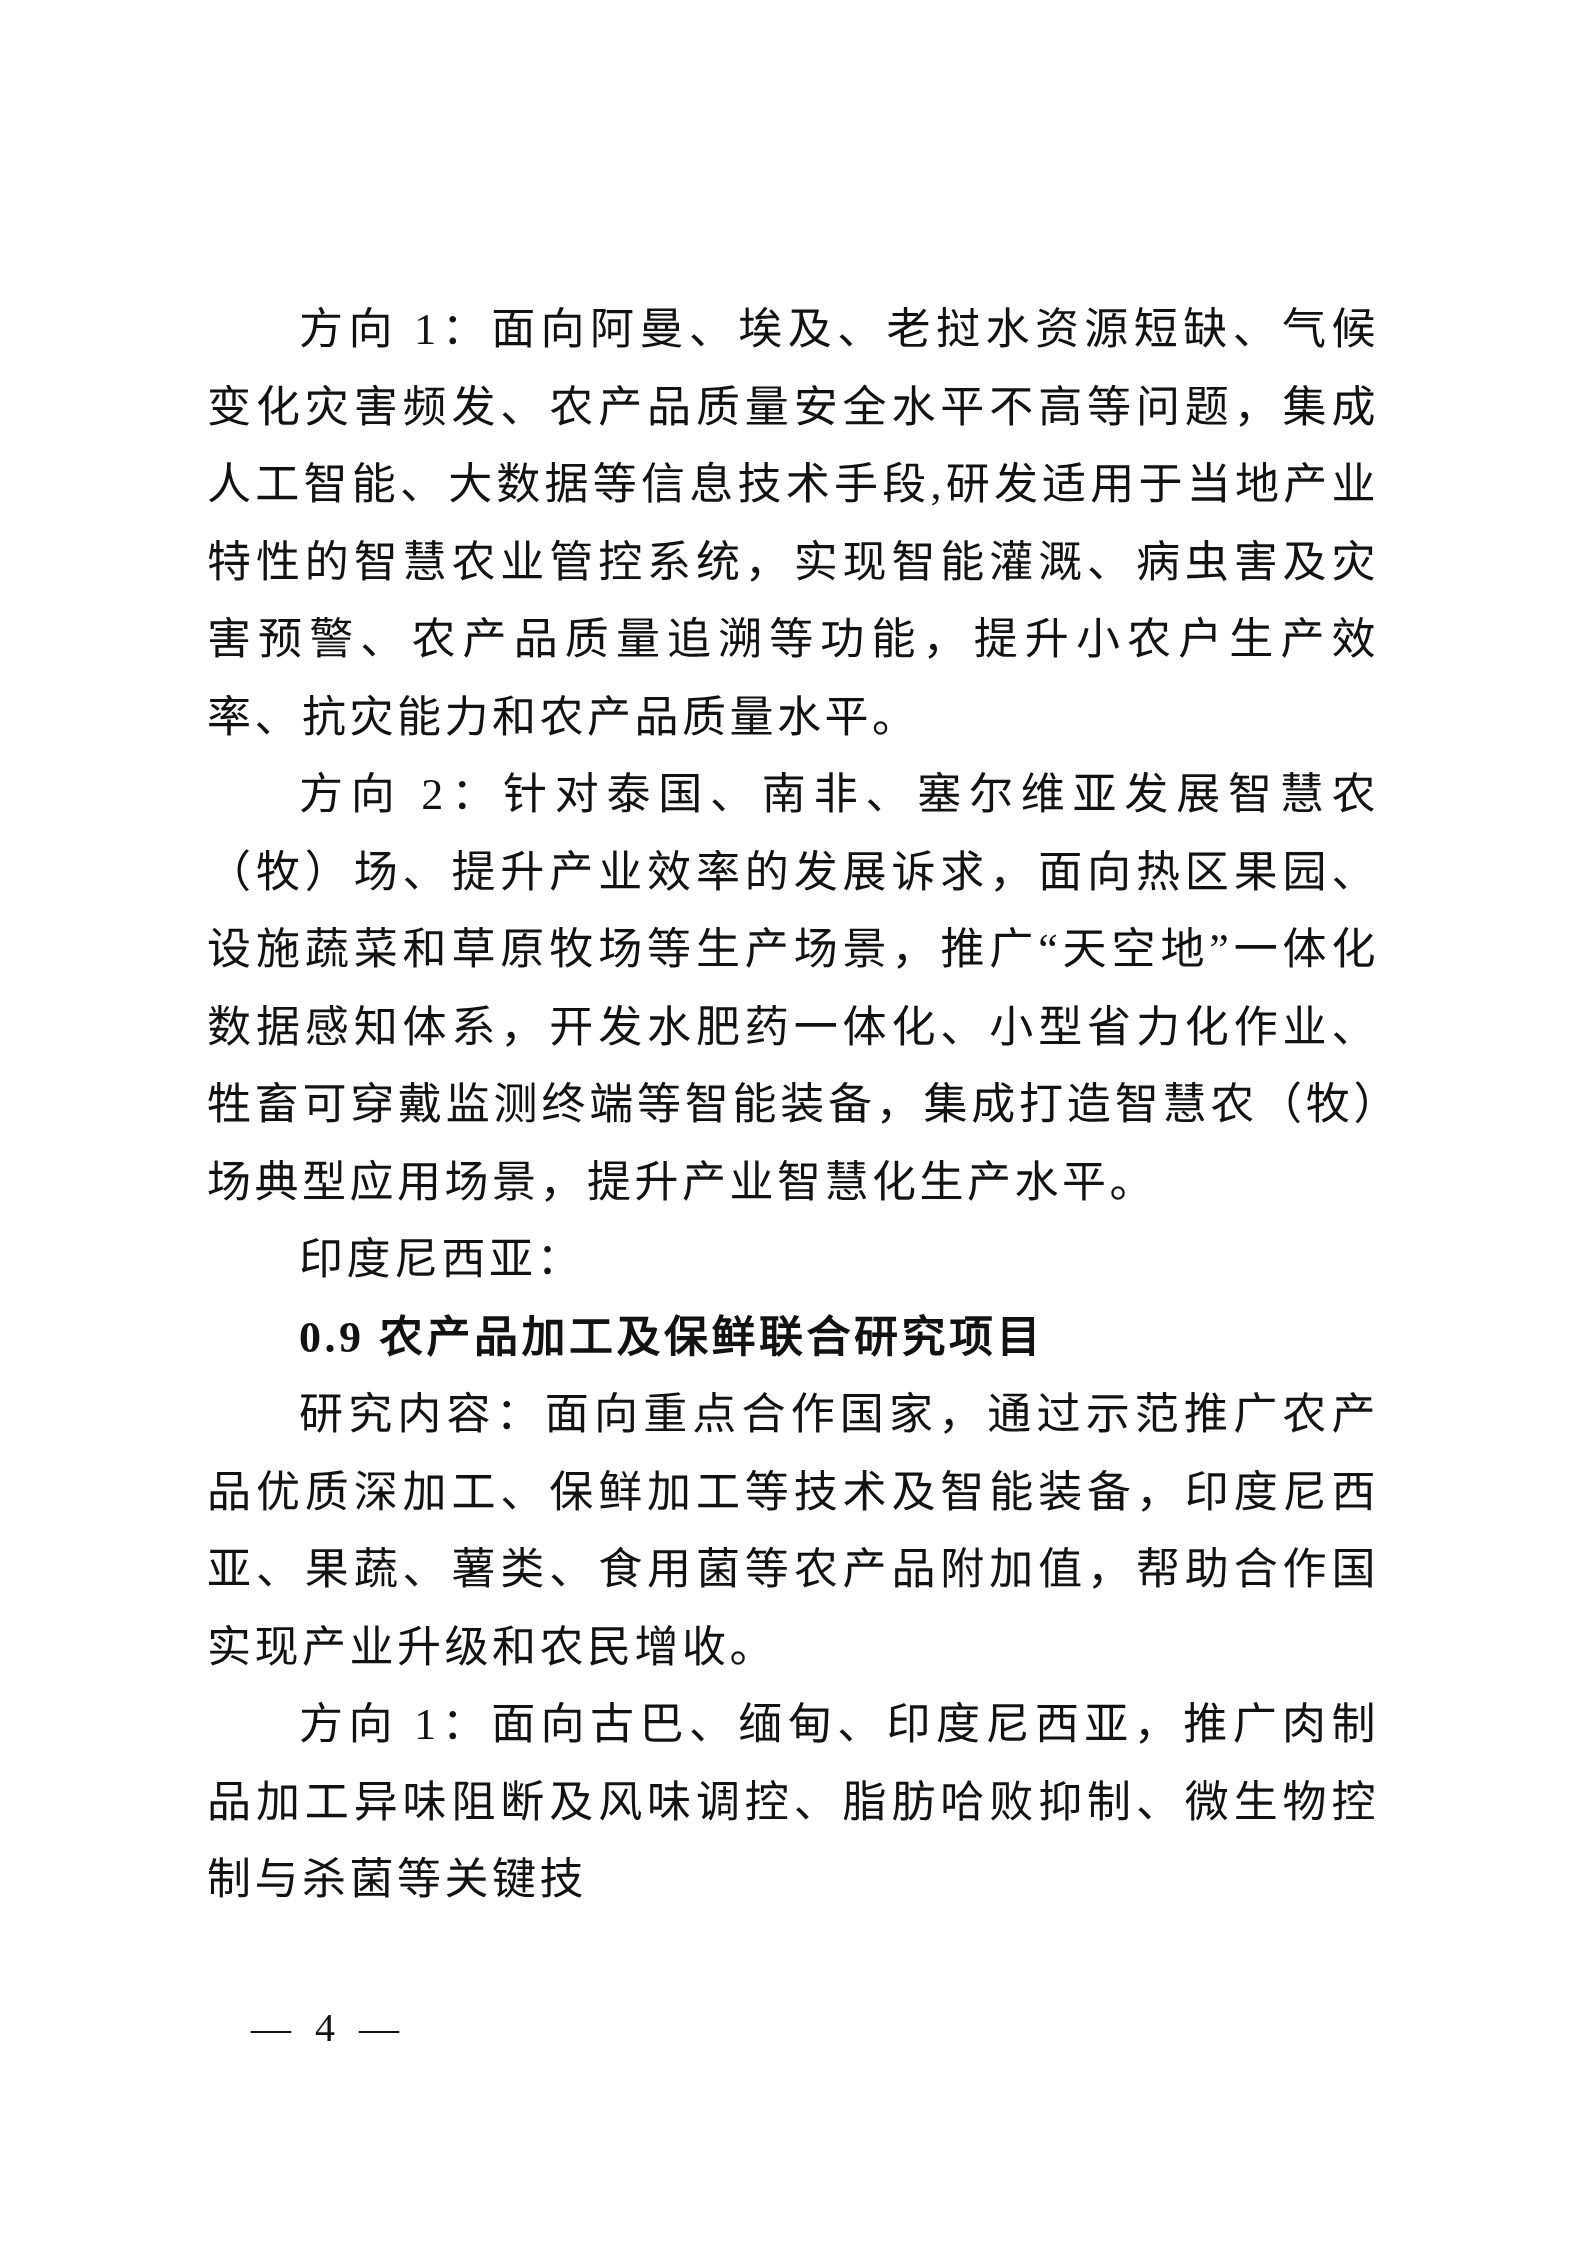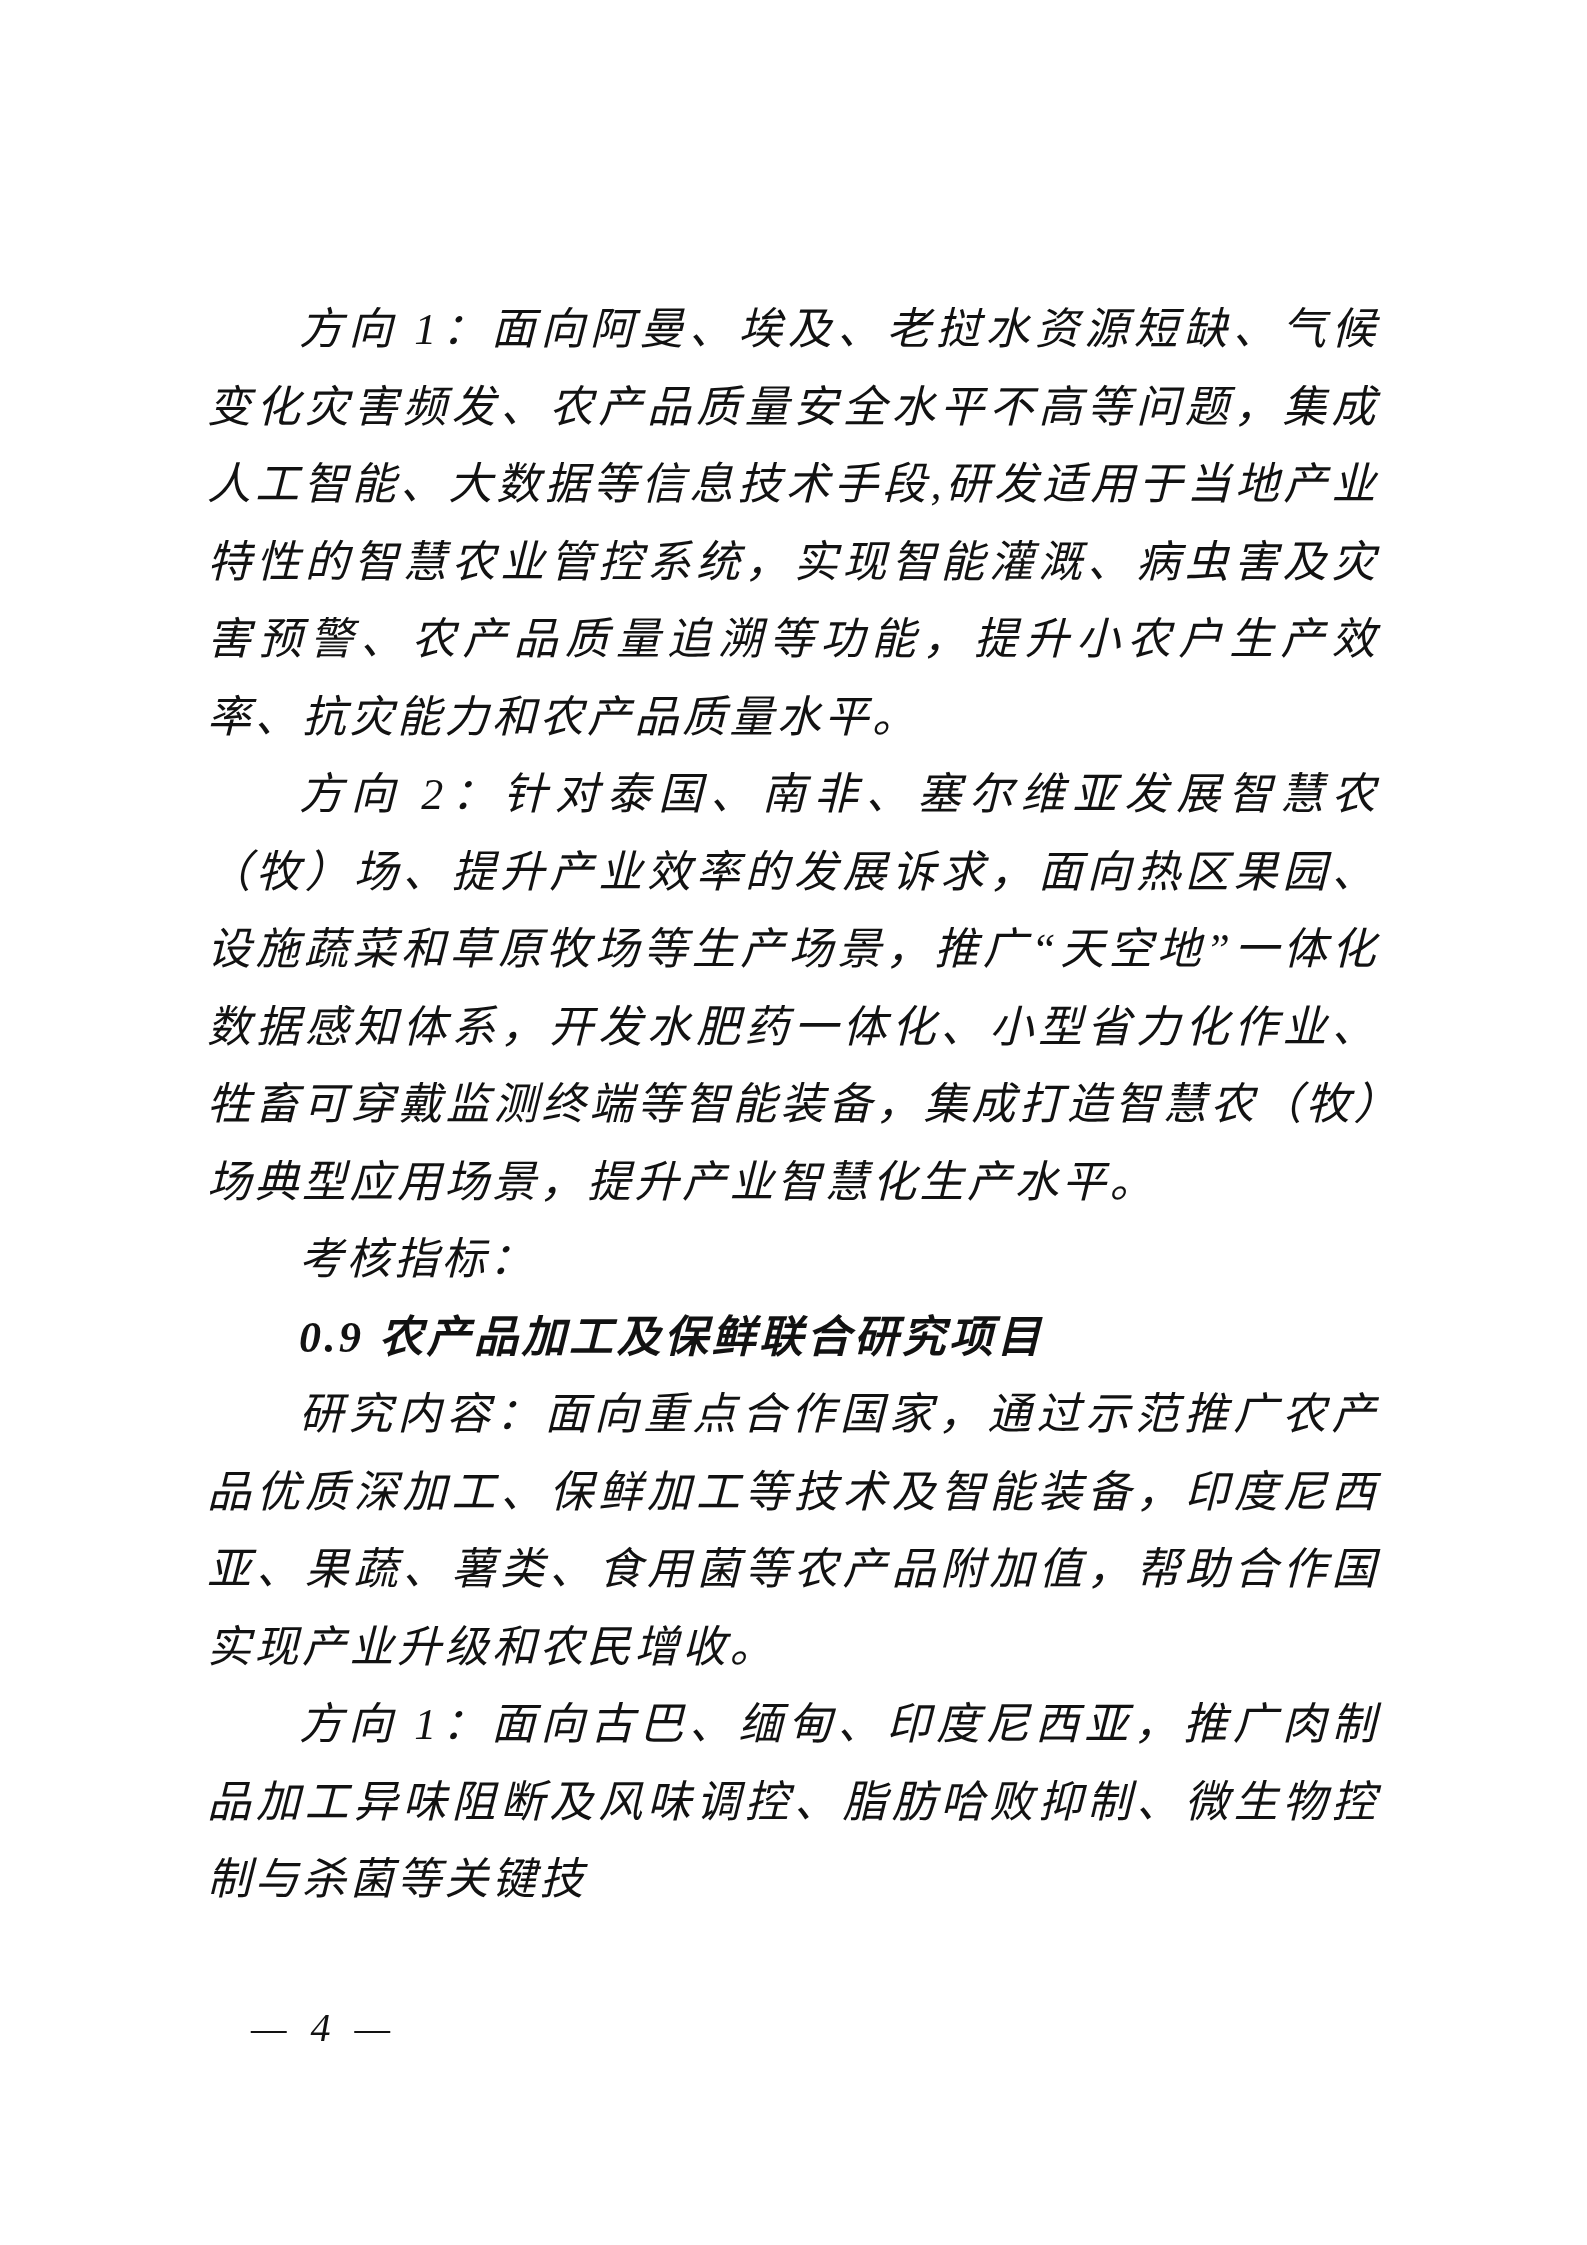--- a/index.html
+++ b/index.html
@@ -5,21 +5,20 @@
   * { margin: 0; padding: 0; box-sizing: border-box; }
   html, body { background: #ffffff; }
   .page {
     position: relative;
     width: 1587px;
     height: 2245px;
     background: #ffffff;
     overflow: hidden;
     font-family: "Liberation Serif", "DejaVu Serif", serif;
     color: #121212;
-    font-style: italic;
   }
   .text-block {
     position: absolute;
     left: 207px;
     top: 291px;
     width: 1172px;
   }
   .text-block p {
     font-size: 44px;
     line-height: 77.5px;
@@ -45,20 +44,20 @@
     color: #121212;
   }
 </style>
 </head>
 <body>
 
 <div class="page">
   <main class="text-block">
     <p>方向 1：面向阿曼、埃及、老挝水资源短缺、气候变化灾害频发、农产品质量安全水平不高等问题，集成人工智能、大数据等信息技术手段,研发适用于当地产业特性的智慧农业管控系统，实现智能灌溉、病虫害及灾害预警、农产品质量追溯等功能，提升小农户生产效率、抗灾能力和农产品质量水平。</p>
     <p>方向 2：针对泰国、南非、塞尔维亚发展智慧农（牧）场、提升产业效率的发展诉求，面向热区果园、设施蔬菜和草原牧场等生产场景，推广“天空地”一体化数据感知体系，开发水肥药一体化、小型省力化作业、牲畜可穿戴监测终端等智能装备，集成打造智慧农（牧）场典型应用场景，提升产业智慧化生产水平。</p>
-    <p>考核指标：</p>
+    <p>印度尼西亚：</p>
     <p class="heading">0.9 农产品加工及保鲜联合研究项目</p>
     <p>研究内容：面向重点合作国家，通过示范推广农产品优质深加工、保鲜加工等技术及智能装备，印度尼西亚、果蔬、薯类、食用菌等农产品附加值，帮助合作国实现产业升级和农民增收。</p>
     <p>方向 1：面向古巴、缅甸、印度尼西亚，推广肉制品加工异味阻断及风味调控、脂肪哈败抑制、微生物控制与杀菌等关键技</p>
   </main>
 
   <div class="page-footer">— 4 —</div>
 </div>
 
 </body></html>

